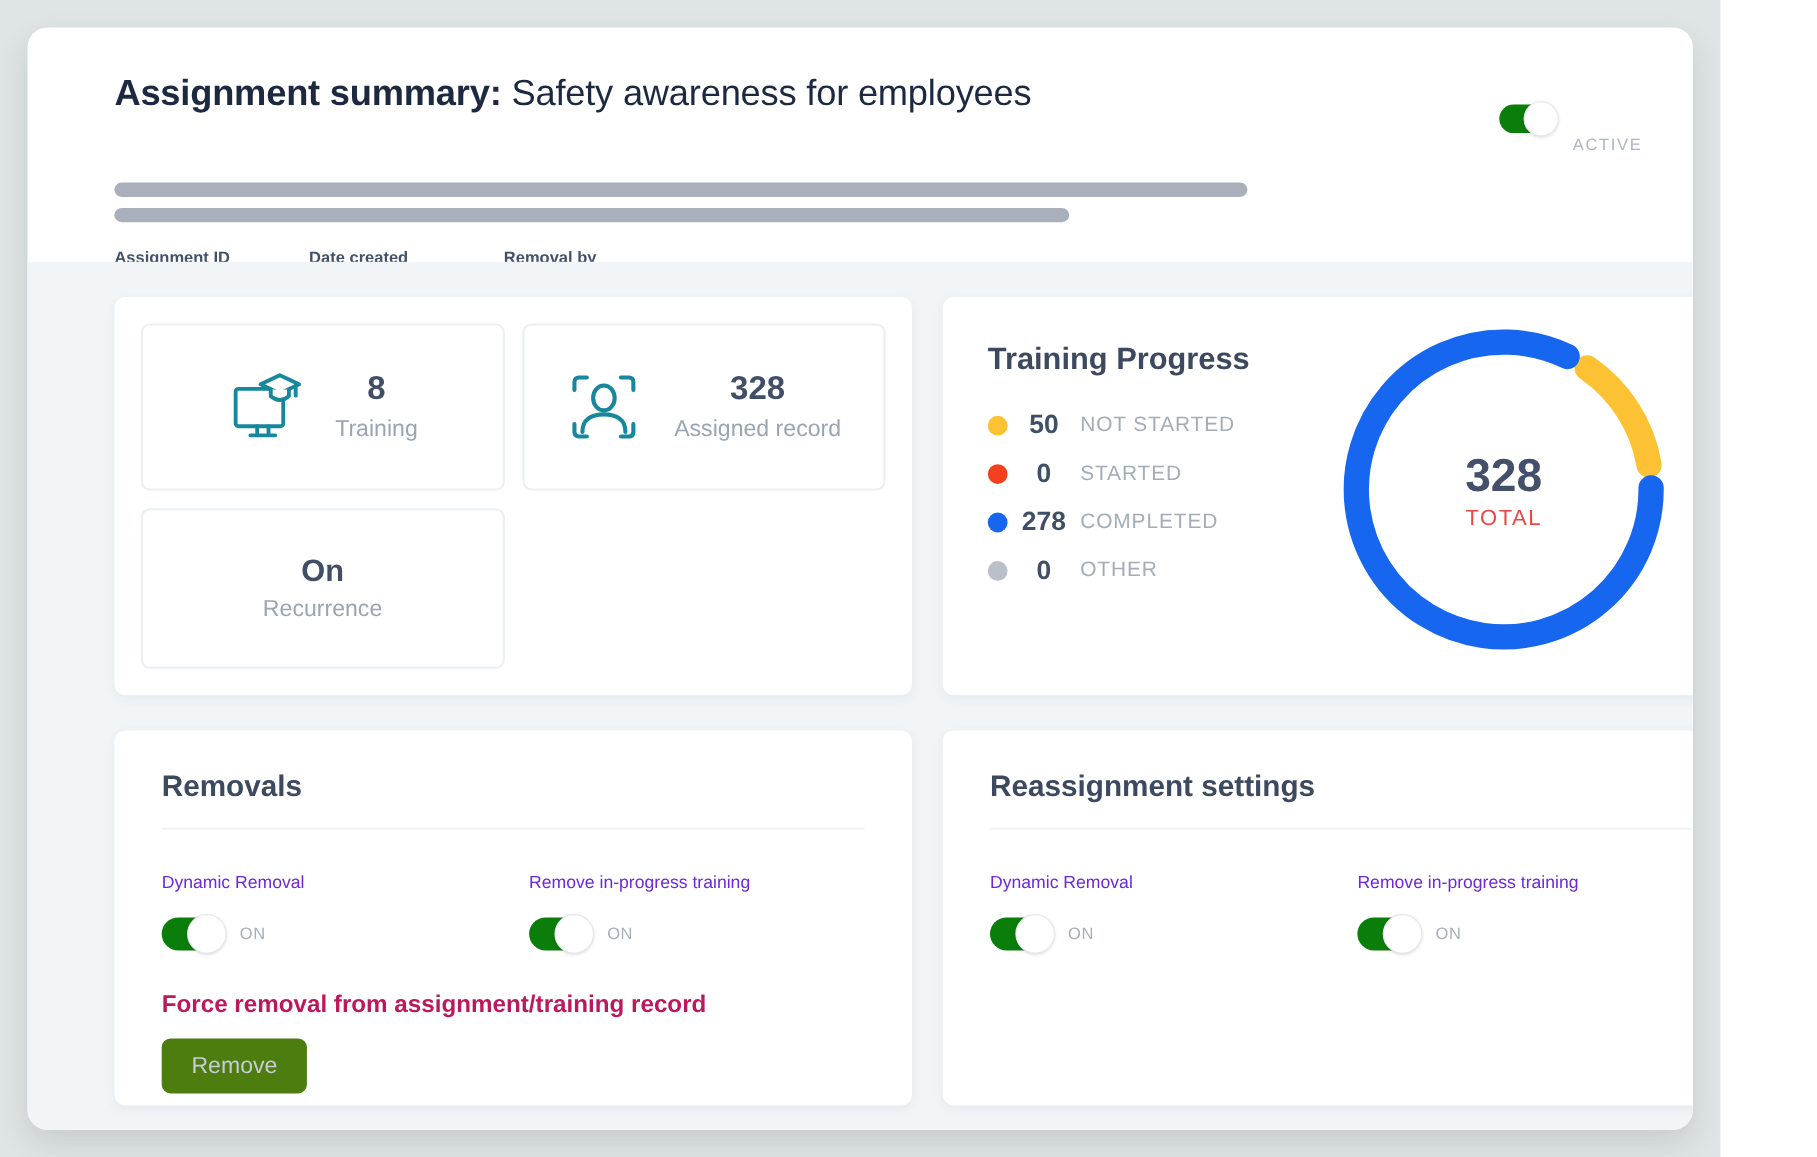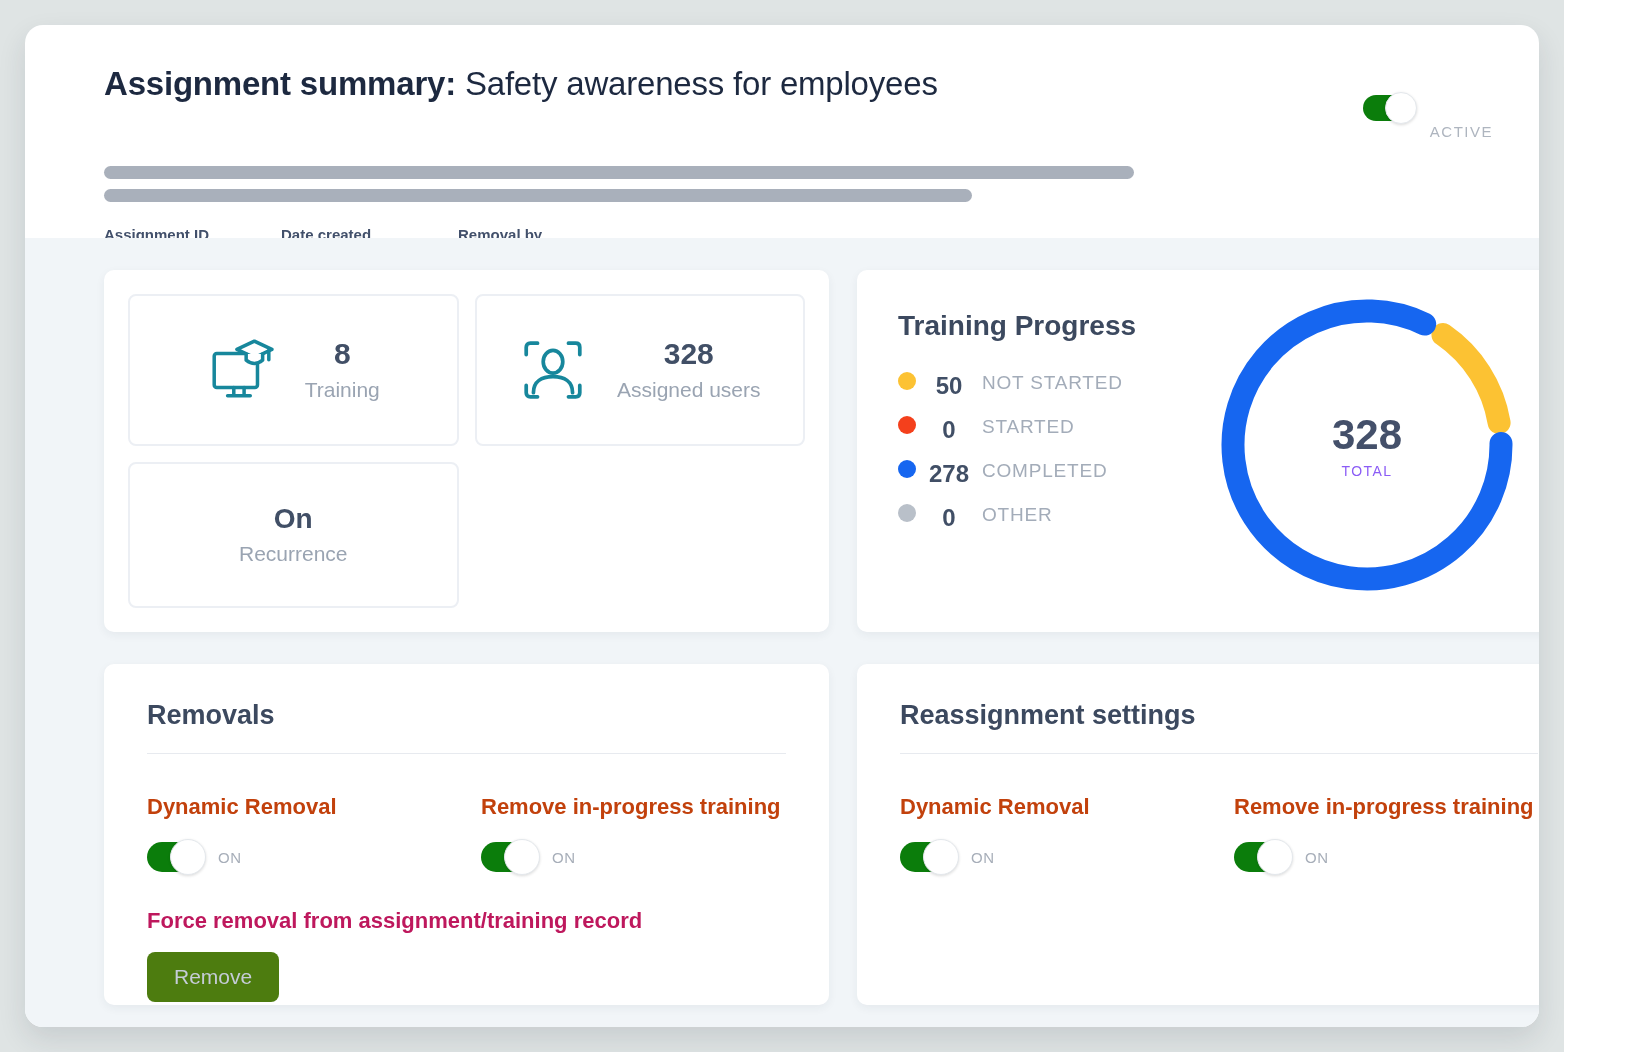--- a/index.html
+++ b/index.html
@@ -39,37 +39,37 @@
   .tile-text { text-align:center; }
   .tile-value { font-size:30px; font-weight:700; color:#414f66; }
   .tile-value--word { font-size:28px; }
   .tile-label { font-size:21px; color:#9aa4b2; margin-top:7px; }
   .stat-icon { stroke:var(--icon-teal,#17879C); }
 
   
   .card-progress { left:832px; top:32px; width:724px; height:362px; }
   .progress-title { position:absolute; left:41px; top:40px; font-size:28px; font-weight:600; color:#3c495f; }
   .legend { position:absolute; left:41px; top:102px; }
-  .legend-row { display:flex; height:29px; margin-bottom:15px; }
+  .legend-row { display:flex; align-items:center; height:29px; margin-bottom:15px; }
   .dot { width:18px; height:18px; border-radius:50%; flex:0 0 18px; }
   .legend-value { width:66px; text-align:center; font-size:24px; font-weight:700; color:#414f66; }
   .legend-label { font-size:19px; color:#a3acb9; letter-spacing:.8px; }
   .donut-wrap { position:absolute; left:360px; top:25px; width:300px; height:300px; }
   .donut-center { position:absolute; inset:0; display:flex; flex-direction:column;
                   align-items:center; justify-content:center; pointer-events:none; }
   .donut-total { font-size:42px; font-weight:700; color:#44506a; }
-  .donut-total-label { font-size:14px; color:#8b5cf6; letter-spacing:1.4px; margin-top:4px; }
+  .donut-total-label { font-size:20px; color:#ef4444; letter-spacing:1.4px; margin-top:4px; }
 
   
   .card-removals { left:79px; top:426px; width:725px; height:341px; padding:0 43px; }
   .card-reassign { left:832px; top:426px; width:724px; height:341px; padding:0 43px; }
   .card-title { font-size:27px; font-weight:600; color:#3c495f; padding-top:36px; }
   .card-divider { height:1px; background:#e7eaef; margin-top:22px; }
   .toggle-grid { display:grid; grid-template-columns:334px 1fr; margin-top:40px; }
-  .toggle-field-label { font-size:22px; font-weight:700; color:#c2410c; }
+  .toggle-field-label { font-size:16px; font-weight:400; color:#6d28d9; }
   .toggle-row { display:flex; align-items:center; gap:16px; margin-top:22px; }
   .toggle-state { font-size:15px; color:#a7aeb9; letter-spacing:.5px; }
   .force-label { font-size:22px; font-weight:600; color:#be185d; margin-top:36px; }
   .remove-btn { margin-top:18px; background:#4d7c0f; color:#c5ccd7; font-size:21px;
                 border:none; border-radius:8px; padding:13px 27px; font-family:inherit; cursor:default; }
 
   
   .toggle { position:relative; width:55px; height:30px; border-radius:15px;
             background:var(--toggle-green,#0b7d0b); cursor:pointer; }
   .toggle .knob { position:absolute; top:50%; transform:translateY(-50%); right:-4px;
@@ -138,21 +138,21 @@
           <svg class="stat-icon" width="68" height="68" viewBox="0 0 66 66" fill="none" stroke-width="3.6" stroke-linecap="round" stroke-linejoin="round">
             <path d="M7 18 v-7 q0-4 4-4 h7"></path>
             <path d="M48 7 h7 q4 0 4 4 v7"></path>
             <path d="M59 48 v7 q0 4 -4 4 h-7"></path>
             <path d="M18 59 h-7 q-4 0 -4-4 v-7"></path>
             <ellipse cx="33" cy="25" rx="9.5" ry="11"></ellipse>
             <path d="M14 55 c0-11 8-15.5 19-15.5 c11 0 19 4.5 19 15.5"></path>
           </svg>
           <div class="tile-text">
             <div class="tile-value">328</div>
-            <div class="tile-label">Assigned users</div>
+            <div class="tile-label">Assigned record</div>
           </div>
         </div>
 
 
         <div class="tile">
           <div class="tile-text">
             <div class="tile-value tile-value--word">On</div>
             <div class="tile-label">Recurrence</div>
           </div>
         </div>

